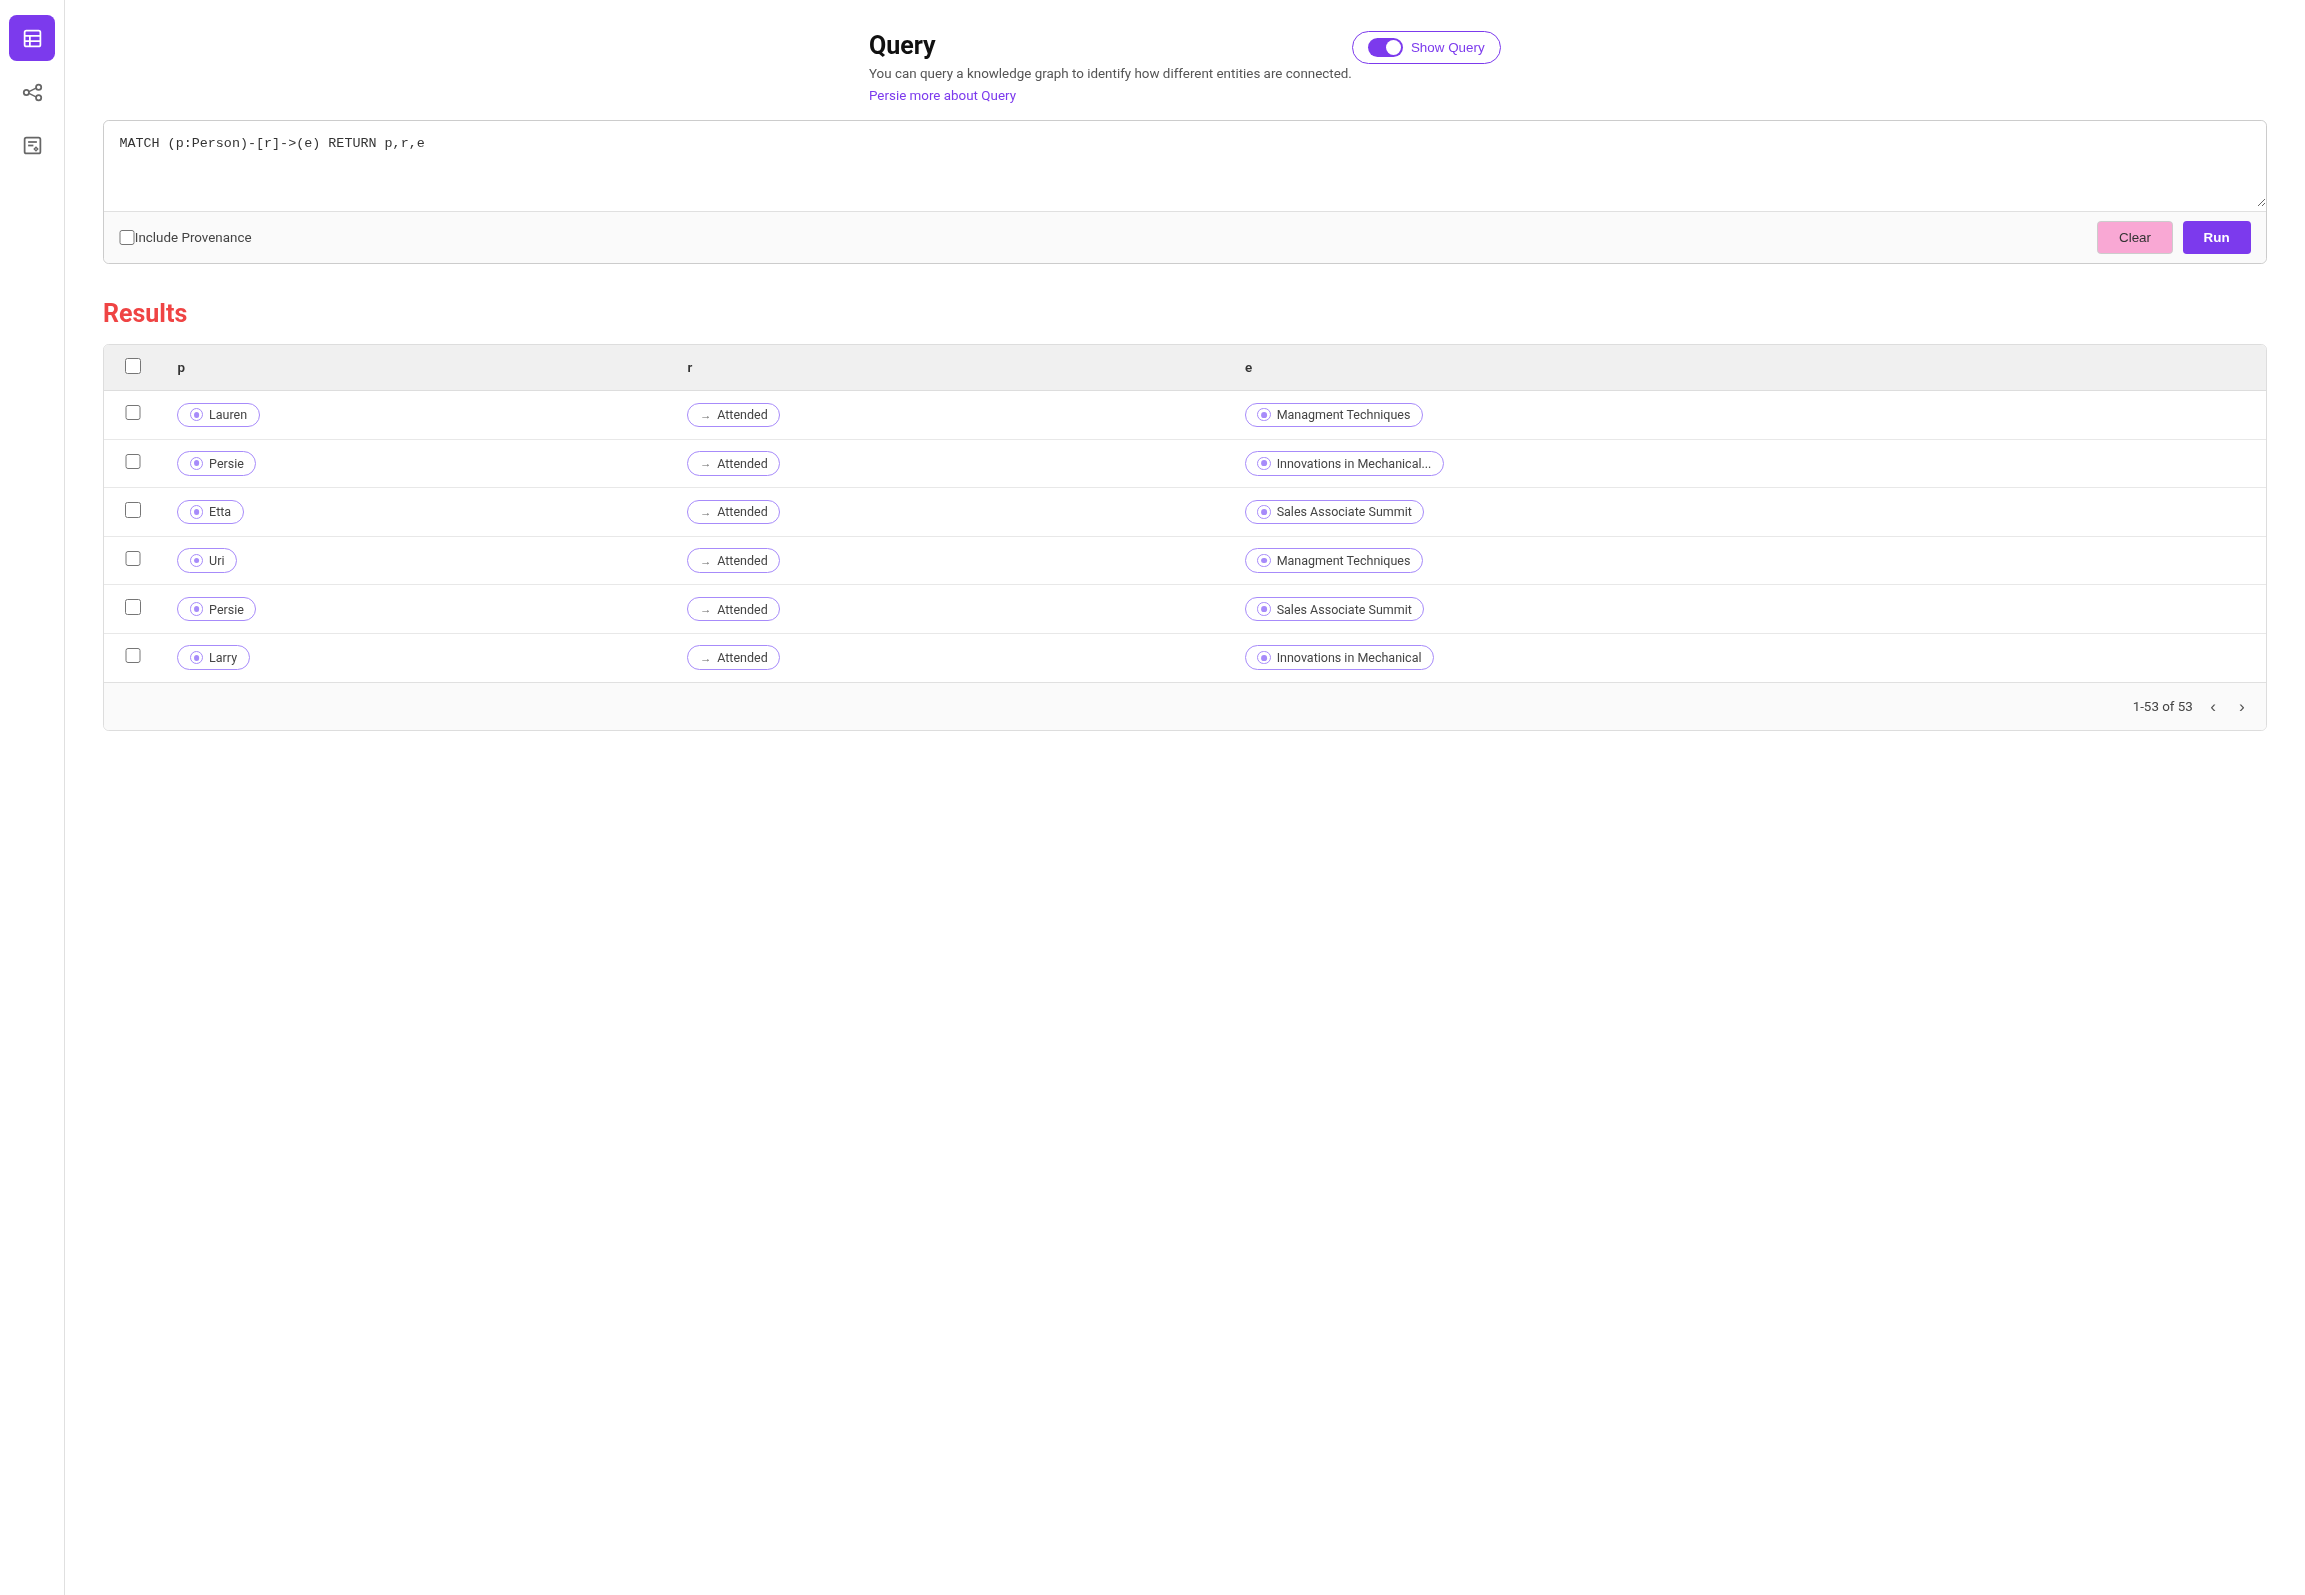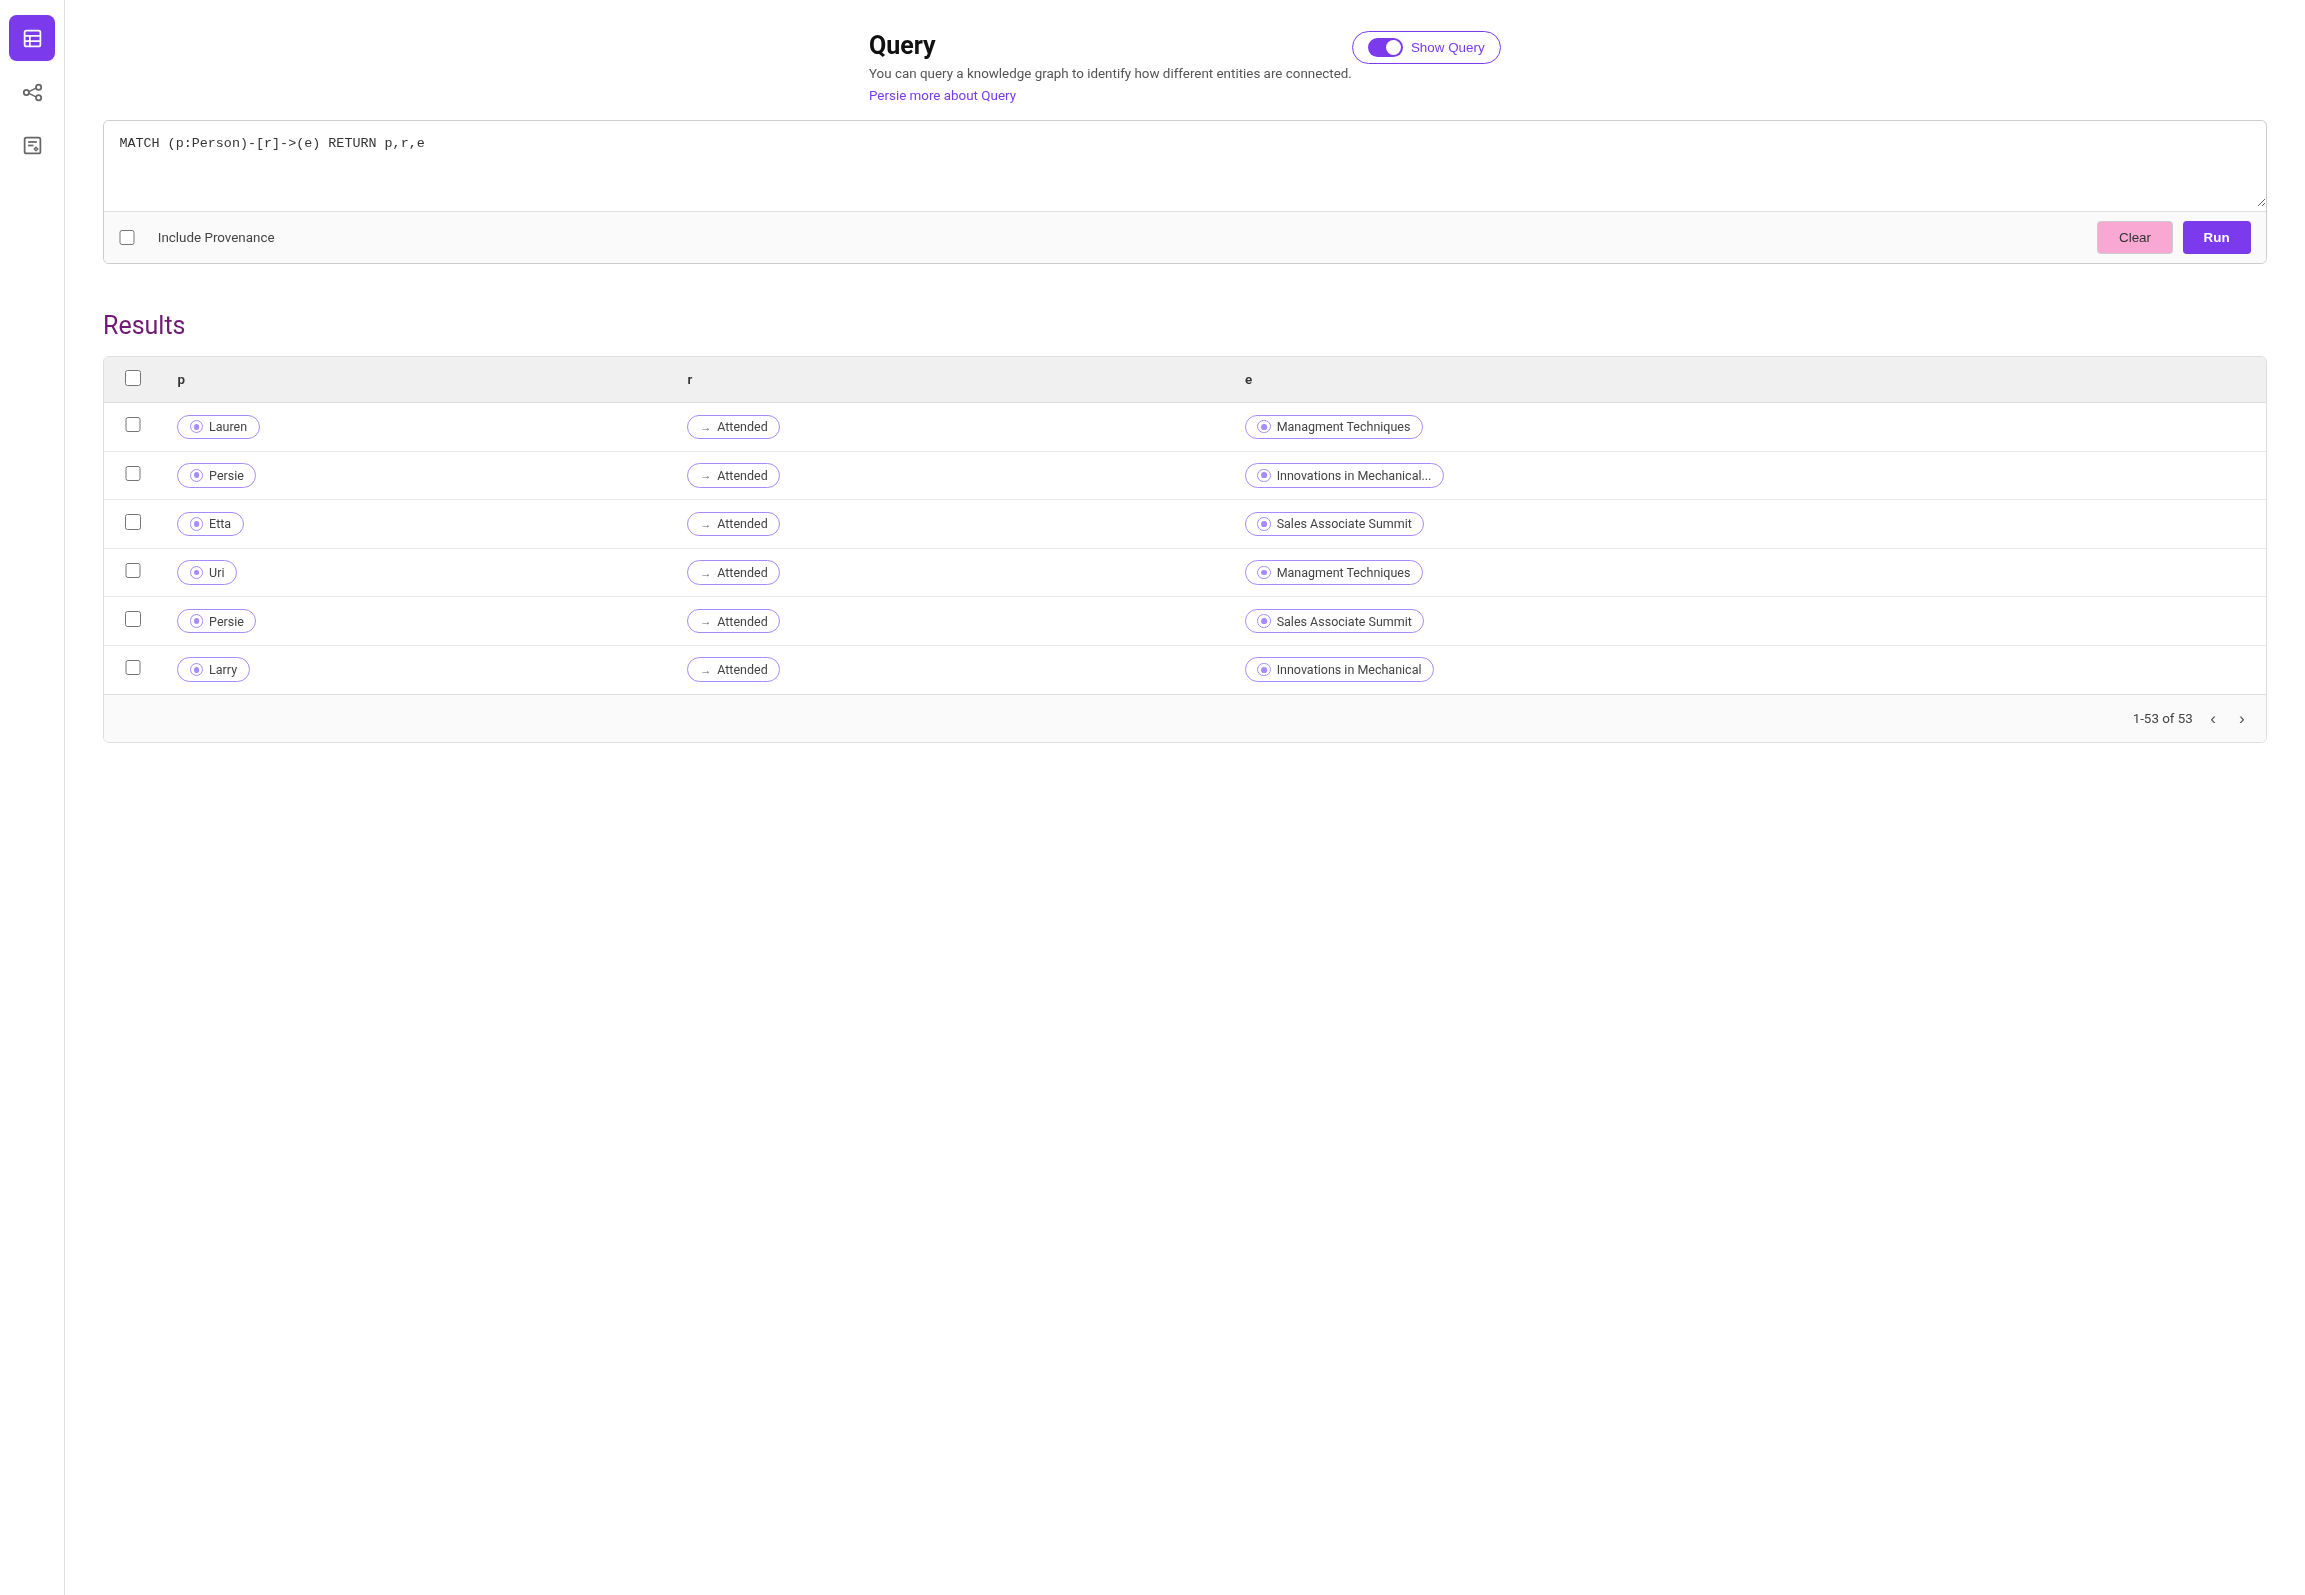--- a/index.html
+++ b/index.html
@@ -133,21 +133,21 @@
       align-items: center;
       justify-content: space-between;
       padding: 9.6px 15.4px;
       border-top: 1px solid #e0e0e0;
       background: #fafafa;
       border-radius: 0 0 5.8px 5.8px;
     }
     .provenance-label {
       display: flex;
       align-items: center;
-      gap: 23px;
+      gap: 0;
       font-size: 13.4px;
       color: #444;
       justify-content: space-between;
     }
     .provenance-checkbox {
       width: 15.4px;
       height: 15.4px;
       cursor: pointer;
     }
     .query-actions {
@@ -170,23 +170,23 @@
       padding: 7.7px 21px;
       border-radius: 3.8px;
       font-size: 13.4px;
       font-weight: 600;
       cursor: pointer;
     }
 
     
     .results-title {
       font-size: 25px;
-      font-weight: 400;
-      color: #701a75;
-      margin-top: 47px;
+      font-weight: 700;
+      color: #ef4444;
+      margin-top: 35px;
       margin-bottom: 15.4px;
     }
 
     
     .results-table-wrapper {
       border: 1px solid #ddd;
       border-radius: 5.8px;
       overflow: hidden;
     }
     .results-table {

